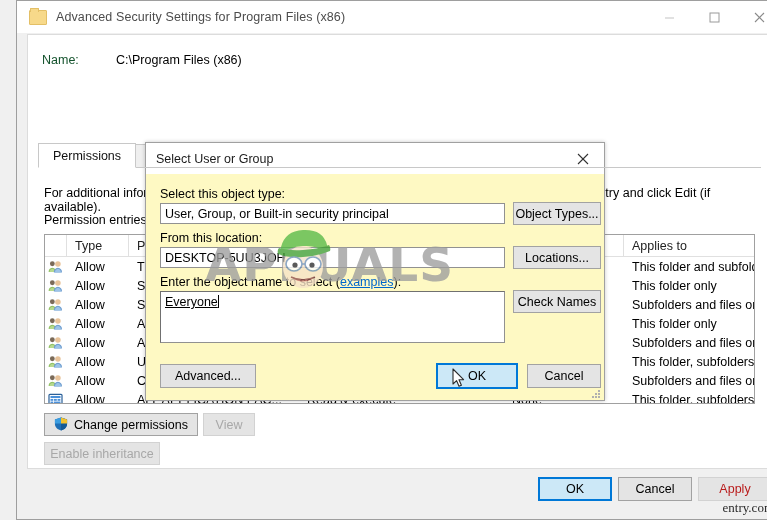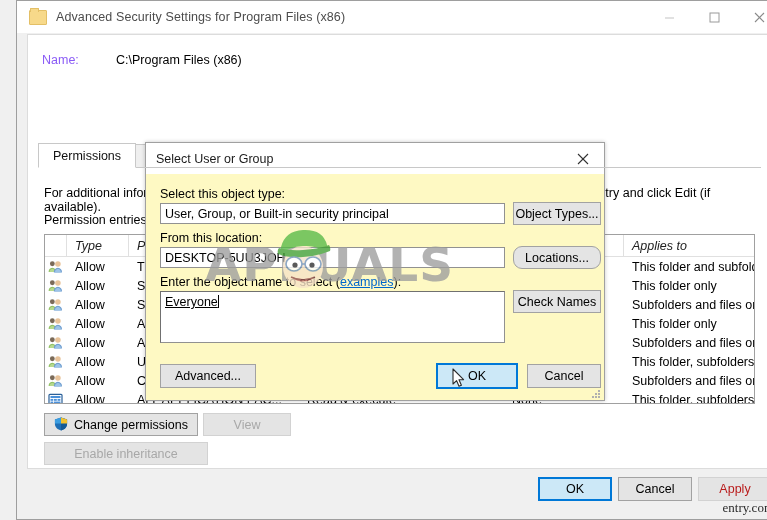--- a/index.html
+++ b/index.html
@@ -33,21 +33,21 @@
   .wc{width:45px;height:32px;display:flex;align-items:center;justify-content:center;}
   .wc svg{display:block;}
   
   #panel{
     position:absolute;left:10px;top:33px;right:10px;bottom:50px;
     background:#ffffff;border:1px solid #dcdcdc;box-sizing:border-box;
   }
   .info-row{display:flex;align-items:center;font-size:12.5px;}
   #name-row{position:absolute;left:14px;top:18px;}
   #owner-row{position:absolute;left:14px;top:49px;}
-  .info-label{width:74px;color:#8b5cf6;}
+  .info-label{width:74px;color:#14532d;}
   .info-value{color:#000;}
   .shield{
     width:15px;height:15px;margin:0 5px 0 14px;position:relative;flex:none;
     display:inline-block;vertical-align:-3px;
   }
   .link{color:#0066cc;text-decoration:underline;cursor:pointer;}
   
   #tabs{position:absolute;left:10px;top:108px;right:0;height:25px;display:flex;align-items:flex-end;}
   .tab{
     height:24px;line-height:24px;padding:0 14px;font-size:12.5px;
@@ -60,21 +60,21 @@
   #desc{position:absolute;left:16px;top:151px;right:16px;font-size:12.5px;color:#000;}
   #entries-label{position:absolute;left:16px;top:178px;font-size:12.5px;}
   #grid{
     position:absolute;left:16px;top:199px;right:16px;bottom:64px;
     border:1px solid #a0a0a0;background:#fff;overflow:hidden;box-sizing:border-box;
   }
   #grid-head{
     display:flex;height:21px;border-bottom:1px solid #e0e0e0;background:#fff;
     font-size:12.5px;color:#222;
   }
-  .hcell{display:flex;align-items:center;padding-left:8px;box-sizing:border-box;border-right:1px solid #e0e0e0;font-style:italic;}
+  .hcell{display:flex;align-items:center;padding-left:8px;box-sizing:border-box;border-right:1px solid #e0e0e0;}
   .hc-icon{width:22px;padding-left:0;}
   .hc-type{width:62px;}
   .hc-principal{width:170px;}
   .hc-access{width:205px;}
   .hc-inherit{width:120px;}
   .hc-applies{flex:1;border-right:none;}
   .grow{display:flex;height:19px;align-items:center;font-size:12.5px;color:#000;}
   .gcell{padding-left:8px;box-sizing:border-box;white-space:nowrap;overflow:hidden;}
   .gc-icon{width:22px;padding-left:3px;display:flex;align-items:center;}
   .gc-type{width:62px;}
@@ -84,26 +84,26 @@
   .gc-applies{flex:1;}
   .ico-users{width:15px;height:13px;position:relative;display:block;}
   .ico-app{width:15px;height:13px;position:relative;display:block;}
   
   #btn-change-perms{
     position:absolute;left:16px;bottom:32px;height:23px;
     display:flex;align-items:center;padding:0 9px;
     background:#e4e4e4;border:1px solid #a2a2a2;font-size:12.5px;box-sizing:border-box;
   }
   #btn-view{
-    position:absolute;left:175px;bottom:32px;width:88px;height:23px;
+    position:absolute;left:175px;bottom:32px;width:52px;height:23px;
     display:flex;align-items:center;justify-content:center;
     background:#e4e4e4;border:1px solid #d2d2d2;color:#a8a8a8;font-size:12.5px;box-sizing:border-box;
   }
   #btn-enable-inherit{
-    position:absolute;left:16px;bottom:3px;width:164px;height:23px;
+    position:absolute;left:16px;bottom:3px;width:116px;height:23px;
     display:flex;align-items:center;justify-content:center;
     background:#e4e4e4;border:1px solid #d2d2d2;color:#a8a8a8;font-size:12.5px;box-sizing:border-box;
   }
   
   #bottombar{position:absolute;left:0;right:0;bottom:0;height:50px;background:#f0f0f0;}
   .bbtn{
     position:absolute;top:8px;width:74px;height:24px;
     display:flex;align-items:center;justify-content:center;
     font-size:12.5px;box-sizing:border-box;background:#e4e4e4;border:1px solid #a2a2a2;
   }
@@ -133,21 +133,21 @@
   }
   .dbtn{
     position:absolute;width:88px;height:23px;background:#e4e4e4;border:1px solid #a2a2a2;
     display:flex;align-items:center;justify-content:center;font-size:12.5px;box-sizing:border-box;
   }
   #d-objtype-label{left:14px;top:13px;}
   #d-objtype-field{left:14px;top:29px;width:345px;height:21px;}
   #d-objtypes-btn{left:367px;top:28px;}
   #d-loc-label{left:14px;top:57px;}
   #d-loc-field{left:14px;top:73px;width:345px;height:21px;}
-  #d-locations-btn{left:367px;top:72px;border-radius:9px;}
+  #d-locations-btn{left:367px;top:72px;}
   #d-name-label{left:14px;top:101px;}
   #d-name-field{
     left:14px;top:117px;width:345px;height:52px;align-items:flex-start;padding-top:3px;
     border-top:1px solid #707070;border-left:1px solid #707070;
   }
   #d-checknames-btn{left:367px;top:116px;}
   .resolved{
     text-decoration:underline;position:relative;
   }
   .caret{

